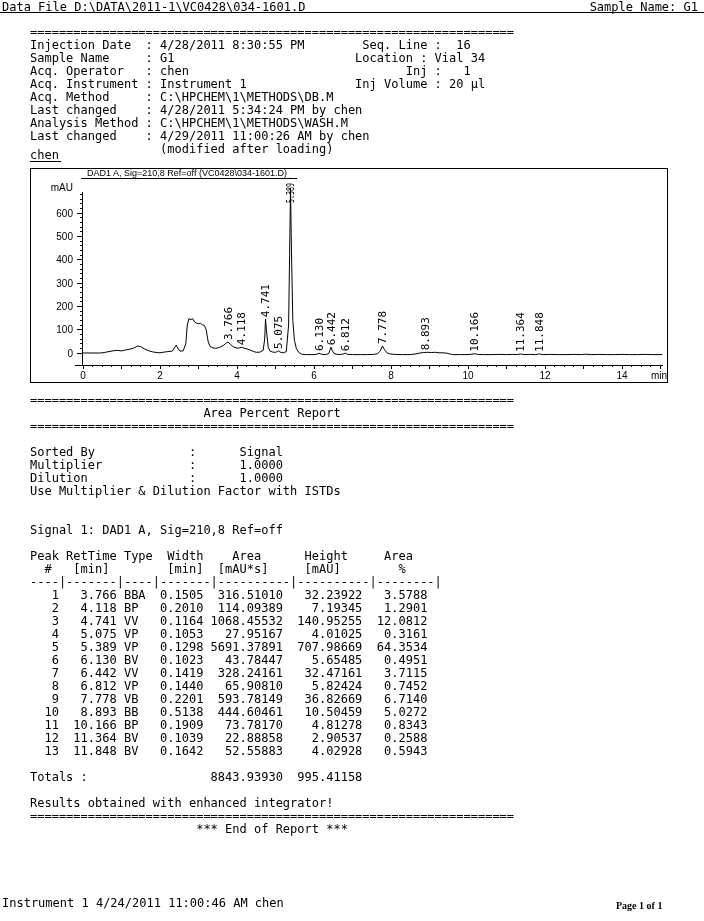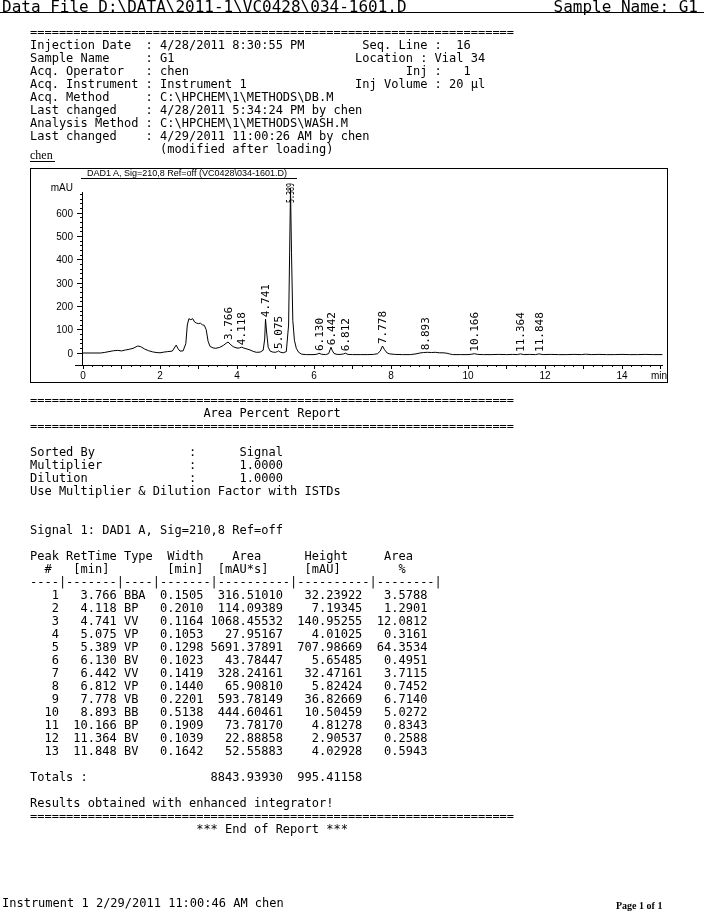--- a/index.html
+++ b/index.html
@@ -1,27 +1,27 @@
 <!DOCTYPE html>
 <html><head>
 <meta charset="utf-8">
 <style>
   html,body{margin:0;padding:0;background:#fff;}
   body{width:704px;height:921px;position:relative;overflow:hidden;
        font-family:"DejaVu Sans Mono","Liberation Mono",monospace;color:#000;}
   .abs{position:absolute;}
   pre{margin:0;font-family:"DejaVu Sans Mono","Liberation Mono",monospace;
       font-size:12px;line-height:13px;white-space:pre;}
-  .hdr{font-size:16px;line-height:12px;white-space:pre;}
+  .hdr{font-size:12px;line-height:12px;white-space:pre;}
   #header-rule{left:0;top:12px;width:704px;height:0;border-top:1px solid #000;}
   #data-file{left:2px;top:1px;}
   #sample-name{right:6px;top:1px;text-align:center;}
   #info-block{left:30px;top:26px;}
   #operator-note{left:30px;top:149px;font-size:12px;line-height:12px;
-      border-bottom:1px solid #000;padding:0 2px 0 0;font-family:Liberation Serif, serif;}
+      border-bottom:1px solid #000;padding:0 2px 0 0;}
   #chart-wrap{left:30px;top:168px;width:638px;height:215px;}
   #report-block{left:30px;top:394px;}
   #footer-left{left:2px;top:897px;}
   #footer-right{left:616px;top:900px;
       font-family:"Liberation Serif","DejaVu Serif",serif;
       font-size:10px;font-weight:bold;}
   svg text{fill:#000;}
 </style>
 </head>
 <body>
@@ -206,14 +206,14 @@
   11  10.166 BP   0.1909   73.78170    4.81278   0.8343
   12  11.364 BV   0.1039   22.88858    2.90537   0.2588
   13  11.848 BV   0.1642   52.55883    4.02928   0.5943
 
 Totals :                 8843.93930  995.41158
 
 Results obtained with enhanced integrator!
 ===================================================================
                        *** End of Report ***</pre>
 
-<pre class="abs" id="footer-left">Instrument 1 2/29/2011 11:00:46 AM chen</pre>
+<pre class="abs" id="footer-left">Instrument 1 4/24/2011 11:00:46 AM chen</pre>
 <div class="abs" id="footer-right">Page 1 of 1</div>
 
 </body></html>

